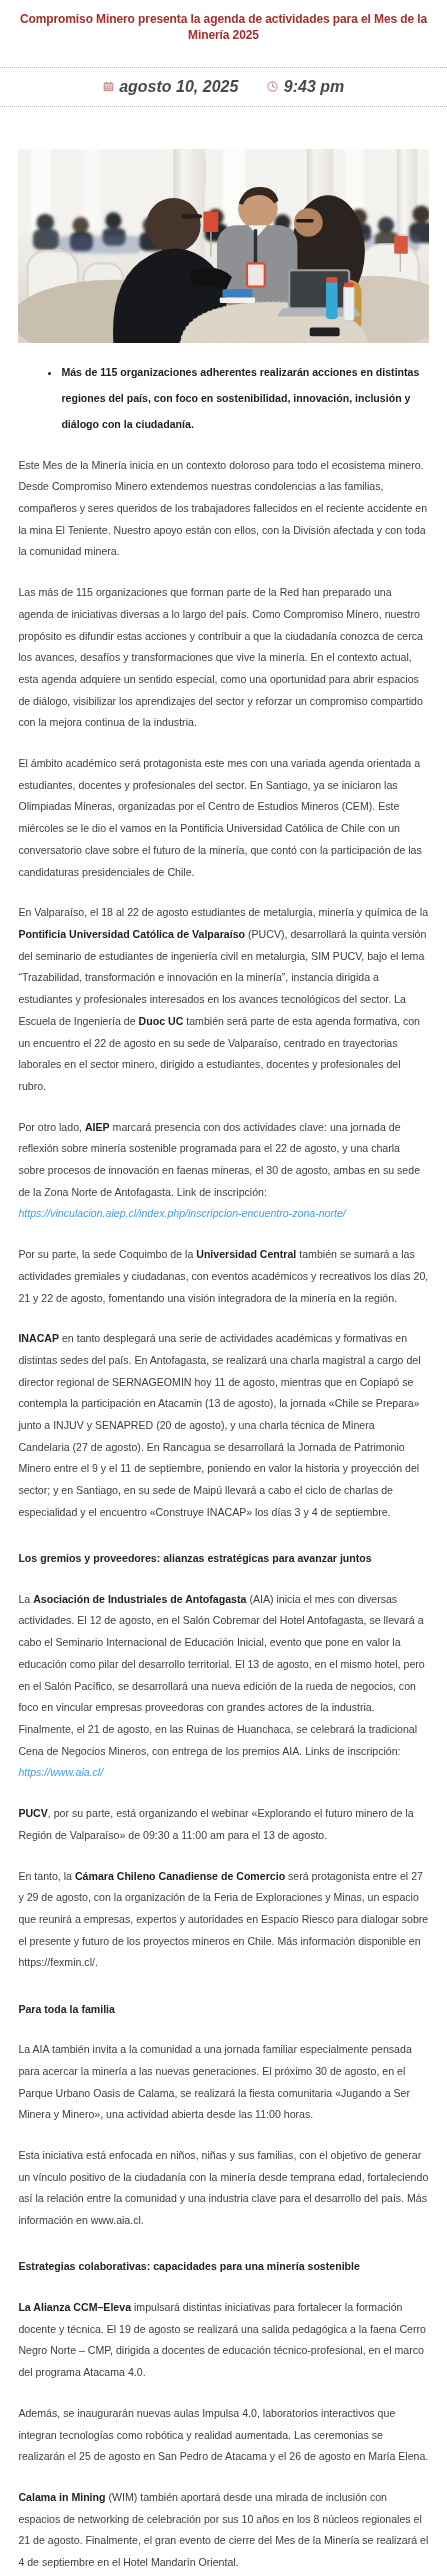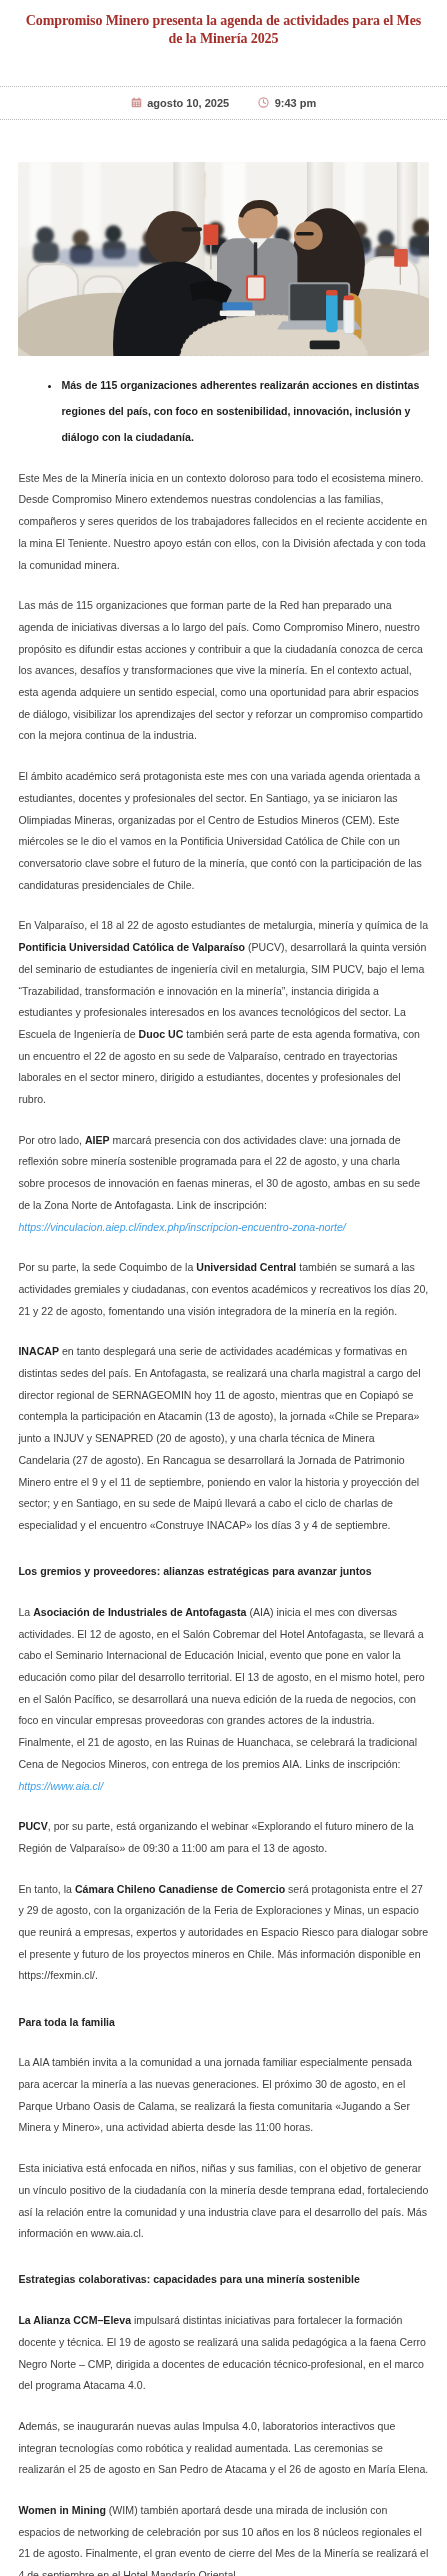--- a/index.html
+++ b/index.html
@@ -1,23 +1,23 @@
 <!DOCTYPE html>
 <html lang="es" style="font-size:11px"><head>
 <meta charset="utf-8">
 <style>
   html,body{margin:0;padding:0;background:#ffffff;}
   body{font-family:"Liberation Sans",sans-serif;color:#3c3c3c;}
   .wrap{width:447px;margin:0 auto;background:#fff;padding-top:12.3px;}
-  .title{font-size:14px;line-height:1.28;font-weight:bold;text-align:center;
-         margin:0 19px 38px;letter-spacing:-0.1px;font-family:Liberation Serif, serif;}
+  .title{font-size:12px;line-height:1.28;font-weight:bold;text-align:center;
+         margin:0 19px 24px;letter-spacing:-0.1px;}
   .meta{border-top:1.4px dotted #b9b9b9;border-bottom:1.4px dotted #b9b9b9;
         padding:9.5px 0 10.2px;display:flex;justify-content:center;gap:29px;align-items:center;}
   .meta-item{display:flex;align-items:center;gap:5.5px;font-weight:bold;
-             color:#494949;font-size:11px;}
+             color:#494949;font-size:16px;font-style:italic;}
   .meta-item svg{display:block;}
   .photo-frame{margin:42px 17.7px 17.7px;height:194px;overflow:hidden;background:#eceae4;}
   .photo-frame svg{display:block;width:100%;height:100%;}
   .article{margin:0 18.4px;font-size:10.6px;line-height:2.05;color:#3d3d3d;padding-bottom:19px;}
   .article p{margin:12px 0 19px;}
   .article h2{font-size:10.6px;line-height:2.05;font-weight:bold;color:#262626;margin:24.5px 0 19px;}
   .article ul{margin:0 0 16.4px;padding-left:43px;}
   .article li{font-weight:bold;color:#1c1c1c;line-height:2.45;}
   .article .b{font-weight:bold;color:#1f1f1f;}
   .article a.lnk{text-decoration:none;overflow-wrap:anywhere;font-style:italic;}
@@ -181,17 +181,17 @@
       <h2>Los gremios y proveedores: alianzas estratégicas para avanzar juntos</h2>
       <p><span>La </span><span class="b">Asociación de Industriales de Antofagasta</span><span> (AIA) inicia el mes con diversas actividades. El 12 de agosto, en el Salón Cobremar del Hotel Antofagasta, se llevará a cabo el Seminario Internacional de Educación Inicial, evento que pone en valor la educación como pilar del desarrollo territorial.  El 13 de agosto, en el mismo hotel, pero en el Salón Pacífico, se desarrollará una nueva edición de la rueda de negocios, con foco en vincular empresas proveedoras con grandes actores de la industria. Finalmente, el 21 de agosto, en las Ruinas de Huanchaca, se celebrará la tradicional Cena de Negocios Mineros, con entrega de los premios AIA. Links de inscripción: </span><a href="#" class="lnk" style="color: rgb(63, 158, 232);">https://www.aia.cl/</a></p>
       <p><span class="b">PUCV</span><span>, por su parte, está organizando el webinar «Explorando el futuro minero de la Región de Valparaíso» de 09:30 a 11:00 am para el 13 de agosto.</span></p>
       <p><span>En tanto, la </span><span class="b">Cámara Chileno Canadiense de Comercio</span><span> será protagonista entre el 27 y 29 de agosto, con la organización de la Feria de Exploraciones y Minas, un espacio que reunirá a empresas, expertos y autoridades en Espacio Riesco para dialogar sobre el presente y futuro de los proyectos mineros en Chile. Más información disponible en https://fexmin.cl/.</span></p>
       <h2>Para toda la familia</h2>
       <p><span>La AIA también invita a la comunidad a una jornada familiar especialmente pensada para acercar la minería a las nuevas generaciones. El próximo 30 de agosto, en el Parque Urbano Oasis de Calama, se realizará la fiesta comunitaria «Jugando a Ser Minera y Minero», una actividad abierta desde las 11:00 horas.</span></p>
       <p><span>Esta iniciativa está enfocada en niños, niñas y sus familias, con el objetivo de generar un vínculo positivo de la ciudadanía con la minería desde temprana edad, fortaleciendo así la relación entre la comunidad y una industria clave para el desarrollo del país. Más información en www.aia.cl.</span></p>
       <h2>Estrategias colaborativas: capacidades para una minería sostenible</h2>
       <p><span class="b">La Alianza CCM–Eleva</span><span> impulsará distintas iniciativas para fortalecer la formación docente y técnica. El 19 de agosto se realizará una salida pedagógica a la faena Cerro Negro Norte – CMP, dirigida a docentes de educación técnico-profesional, en el marco del programa Atacama 4.0.</span></p>
       <p><span>Además, se inaugurarán nuevas aulas Impulsa 4.0, laboratorios interactivos que integran tecnologías como robótica y realidad aumentada. Las ceremonias se realizarán el 25 de agosto en San Pedro de Atacama y el 26 de agosto en María Elena.</span></p>
-      <p><span class="b">Women in Mining</span><span> (WIM) también aportará desde una mirada de inclusión con espacios de networking de celebración por sus 10 años en los 8 núcleos regionales el 21 de agosto. Finalmente, el gran evento de cierre del Mes de la Minería se realizará el 4 de septiembre en el Hotel Mandarín Oriental.</span></p>
+      <p><span class="b">Calama in Mining</span><span> (WIM) también aportará desde una mirada de inclusión con espacios de networking de celebración por sus 10 años en los 8 núcleos regionales el 21 de agosto. Finalmente, el gran evento de cierre del Mes de la Minería se realizará el 4 de septiembre en el Hotel Mandarín Oriental.</span></p>
     </div>
 
 </div>
 
 
 </body></html>

